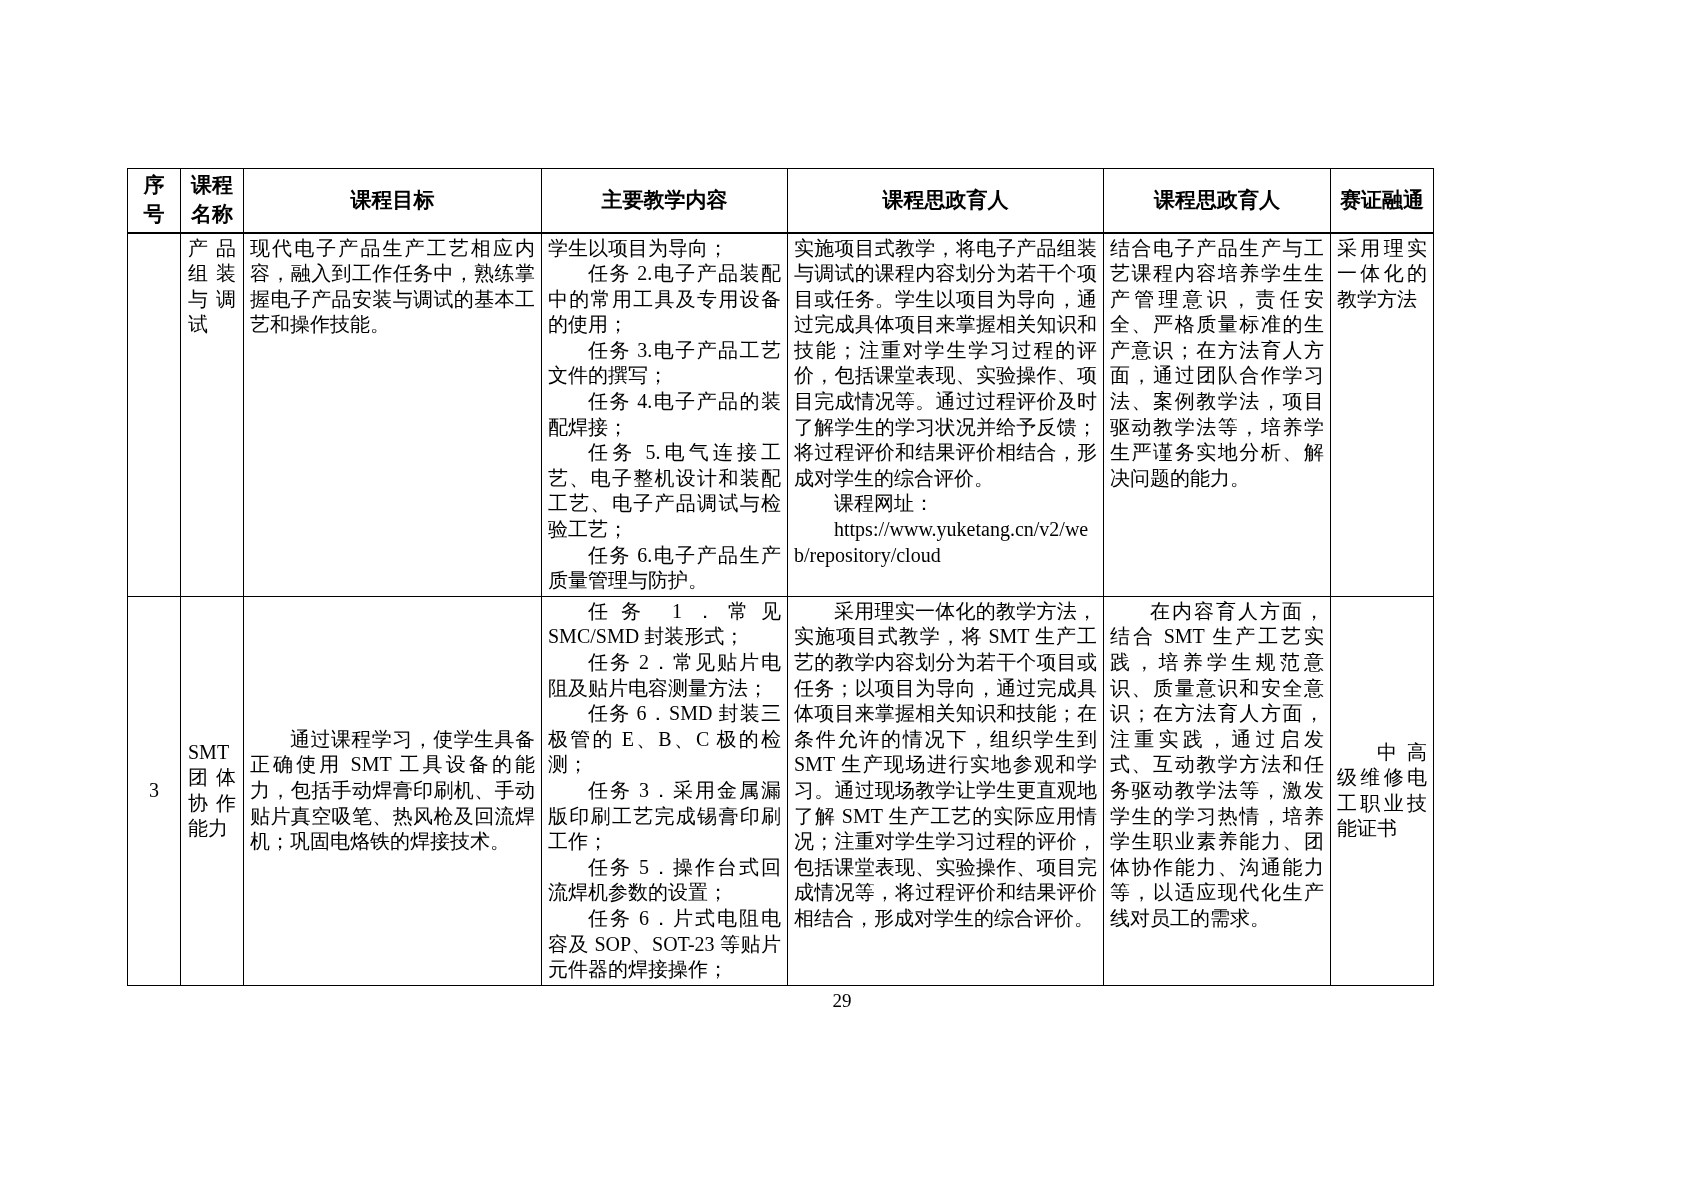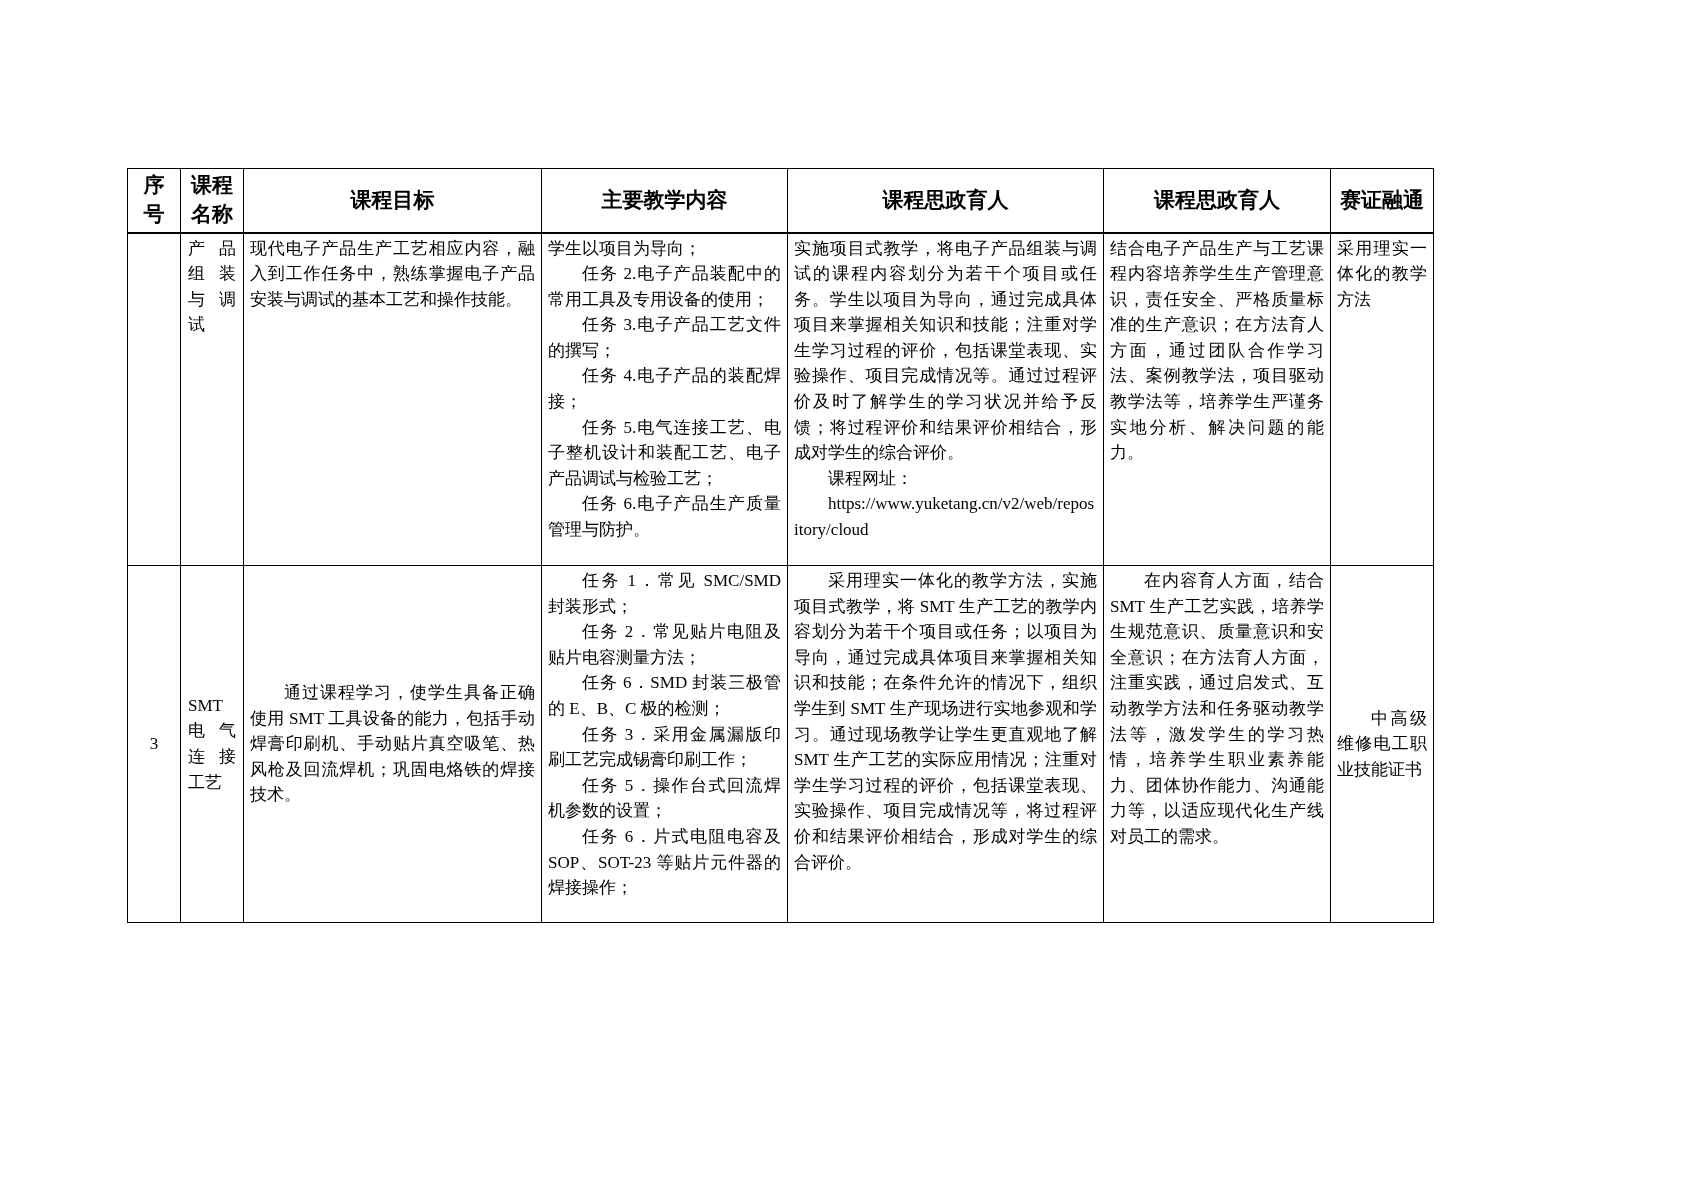--- a/index.html
+++ b/index.html
@@ -13,21 +13,21 @@
   }
   table.course-table{
     position:absolute;left:127px;top:168px;
     width:1306px;
     border-collapse:collapse;
     table-layout:fixed;
   }
   .course-table th,.course-table td{
     border:1.5px solid #000;
     padding:2px 6px;
-    font-size:17px;
+    font-size:20px;
     line-height:25.6px;
     vertical-align:top;
     overflow:hidden;
   }
   .course-table thead tr{height:64px;}
   .course-table th{
     font-weight:bold;
     text-align:center;
     vertical-align:middle;
     font-size:21px;
@@ -111,21 +111,21 @@
           <td class="cell-ideology">
             <p>结合电子产品生产与工艺课程内容培养学生生产管理意识，责任安全、严格质量标准的生产意识；在方法育人方面，通过团队合作学习法、案例教学法，项目驱动教学法等，培养学生严谨务实地分析、解决问题的能力。</p>
           </td>
           <td class="cell-cert">
             <p>采用理实一体化的教学方法</p>
           </td>
         </tr>
         <tr class="data-row row-1">
           <td class="cell-number">3</td>
           <td class="cell-name">
-            <p>SMT 电气连接工艺</p>
+            <p>SMT 团体协作能力</p>
           </td>
           <td class="cell-objectives">
             <p class="indent">通过课程学习，使学生具备正确使用 SMT 工具设备的能力，包括手动焊膏印刷机、手动贴片真空吸笔、热风枪及回流焊机；巩固电烙铁的焊接技术。</p>
           </td>
           <td class="cell-content">
             <p class="indent">任务 1．常见 SMC/SMD 封装形式；</p>
             <p class="indent">任务 2．常见贴片电阻及贴片电容测量方法；</p>
             <p class="indent">任务 6．SMD 封装三极管的 E、B、C 极的检测；</p>
             <p class="indent">任务 3．采用金属漏版印刷工艺完成锡膏印刷工作；</p>
             <p class="indent">任务 5．操作台式回流焊机参数的设置；</p>
@@ -136,13 +136,14 @@
           </td>
           <td class="cell-ideology">
             <p class="indent">在内容育人方面，结合 SMT 生产工艺实践，培养学生规范意识、质量意识和安全意识；在方法育人方面，注重实践，通过启发式、互动教学方法和任务驱动教学法等，激发学生的学习热情，培养学生职业素养能力、团体协作能力、沟通能力等，以适应现代化生产线对员工的需求。</p>
           </td>
           <td class="cell-cert">
             <p class="indent">中高级维修电工职业技能证书</p>
           </td>
         </tr>
       </tbody>
   </table>
+  <div class="page-number">29</div>
 </div>
 
 </body></html>

